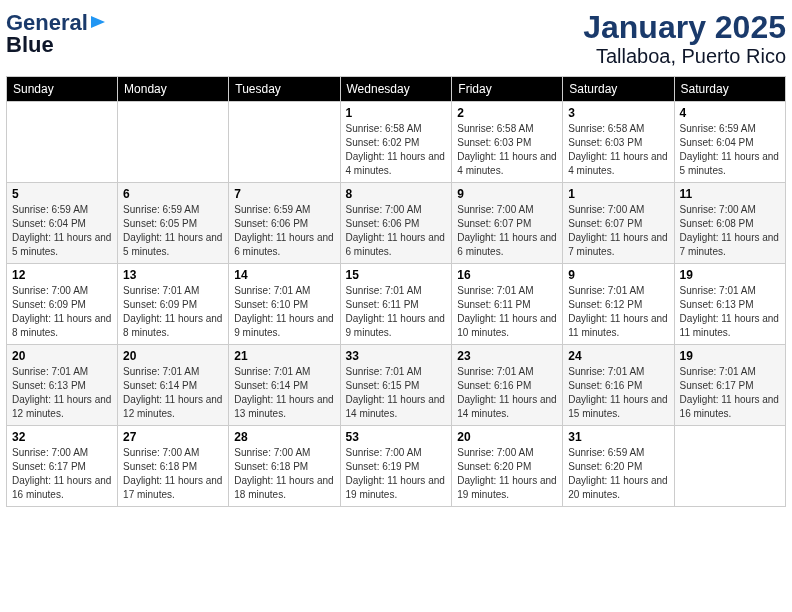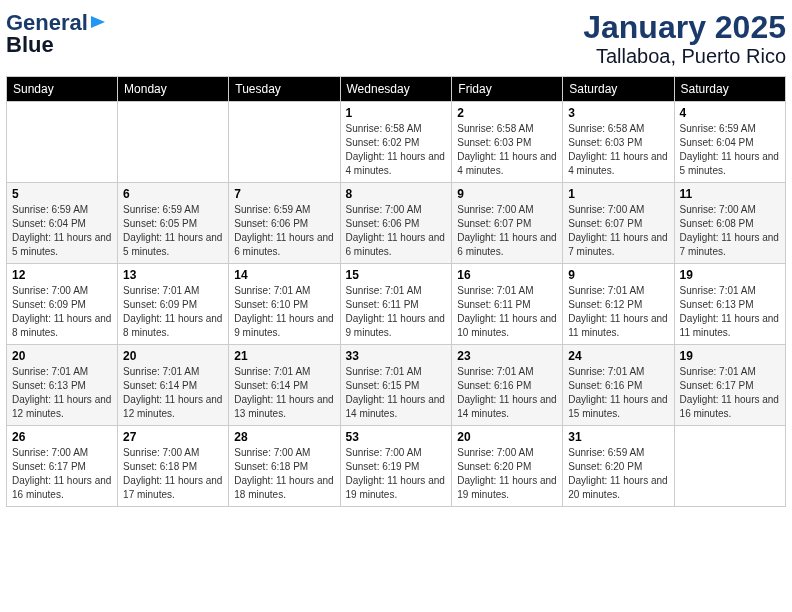--- a/index.html
+++ b/index.html
@@ -224,21 +224,21 @@
             <span class="day-number">24</span>
             <div class="day-info">Sunrise: 7:01 AM<br>Sunset: 6:16 PM<br>Daylight: 11 hours and 15 minutes.</div>
           </td>
           <td>
             <span class="day-number">19</span>
             <div class="day-info">Sunrise: 7:01 AM<br>Sunset: 6:17 PM<br>Daylight: 11 hours and 16 minutes.</div>
           </td>
         </tr>
         <tr>
           <td>
-            <span class="day-number">26</span>
+            <span class="day-number">32</span>
             <div class="day-info">Sunrise: 7:00 AM<br>Sunset: 6:17 PM<br>Daylight: 11 hours and 16 minutes.</div>
           </td>
           <td>
             <span class="day-number">27</span>
             <div class="day-info">Sunrise: 7:00 AM<br>Sunset: 6:18 PM<br>Daylight: 11 hours and 17 minutes.</div>
           </td>
           <td>
             <span class="day-number">28</span>
             <div class="day-info">Sunrise: 7:00 AM<br>Sunset: 6:18 PM<br>Daylight: 11 hours and 18 minutes.</div>
           </td>

